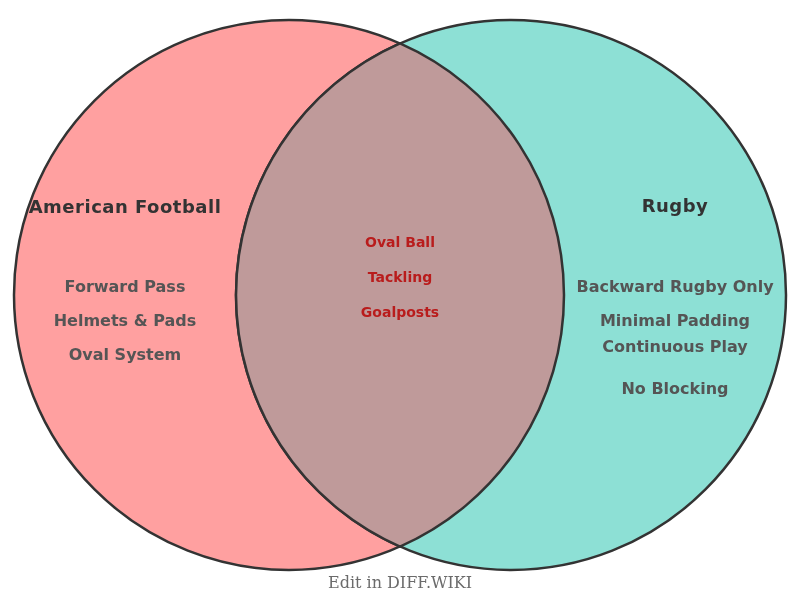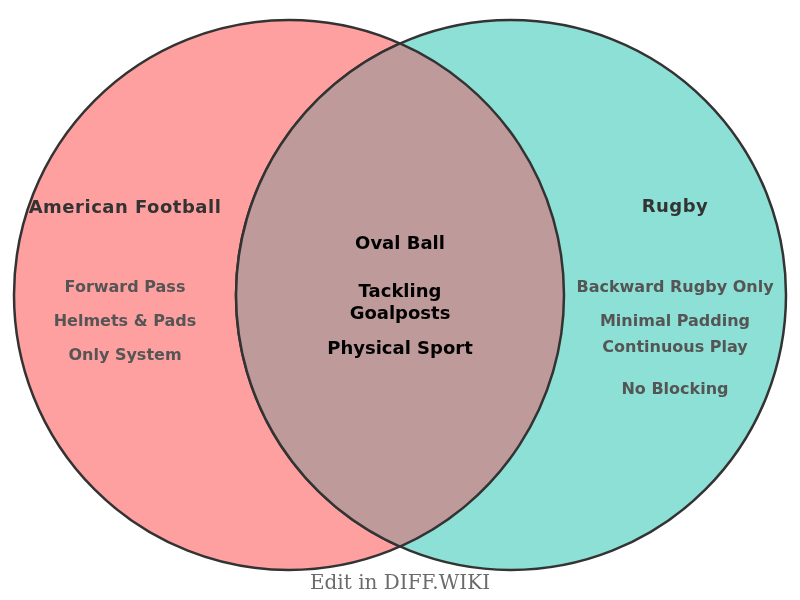--- a/index.html
+++ b/index.html
@@ -34,31 +34,31 @@
   .set-title {
     font-size: 18px;
     color: #333333;
     letter-spacing: 0.5px;
   }
   .set-item {
     font-size: 16px;
     color: #555555;
   }
   .overlap-item {
-    font-size: 18px;
-    color: #000000;
+    font-size: 14px;
+    color: #b91c1c;
   }
   .footer-text {
     position: absolute;
     transform: translate(-50%, -50%);
     left: 400px;
     top: 582px;
     font-family: "DejaVu Serif", "Liberation Serif", serif;
     font-weight: normal;
-    font-size: 20px;
+    font-size: 16px;
     color: #6b6b6b;
     white-space: nowrap;
   }
   
   .col-left   { left: 125px; }
   .col-center { left: 400px; }
   .col-right  { left: 675px; text-align: center; }
 </style>
 </head>
 <body>
@@ -67,26 +67,25 @@
 
   <svg class="venn-svg" width="800" height="600" viewBox="0 0 800 600">
     <circle cx="289" cy="295" r="275" fill="#FFA0A0"></circle>
     <circle cx="511" cy="295" r="275" fill="#8DE0D5"></circle>
     <path d="M 400 43.4 A 275 275 0 0 1 400 546.6 A 275 275 0 0 1 400 43.4 Z" fill="#BF9A9A"></path>
   </svg>
 
   <div class="label set-item col-left" style="top:286px">Forward Pass</div>
   <div class="label set-title col-left" style="top:206px">American Football</div>
   <div class="label set-item col-left" style="top:320px">Helmets &amp; Pads</div>
-  <div class="label set-item col-left" style="top:354px">Only System</div>
+  <div class="label set-item col-left" style="top:354px">Oval System</div>
 
   <div class="label overlap-item col-center" style="top:242px">Oval Ball</div>
-  <div class="label overlap-item col-center" style="top:290px">Tackling</div>
+  <div class="label overlap-item col-center" style="top:277px">Tackling</div>
   <div class="label overlap-item col-center" style="top:312px">Goalposts</div>
-  <div class="label overlap-item col-center" style="top:347px">Physical Sport</div>
 
   <div class="label set-title col-right" style="top:205px">Rugby</div>
   <div class="label set-item col-right" style="top:286px">Backward Rugby Only</div>
   <div class="label set-item col-right" style="top:320px">Minimal Padding</div>
   <div class="label set-item col-right" style="top:346px">Continuous Play</div>
   <div class="label set-item col-right" style="top:388px">No Blocking</div>
 
   <div class="footer-text">Edit in DIFF.WIKI</div>
 
 </div>

